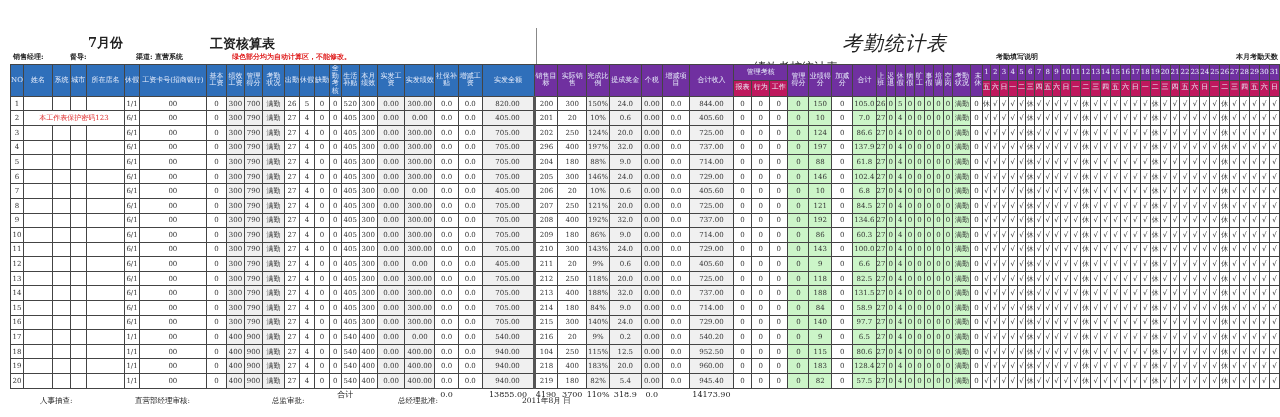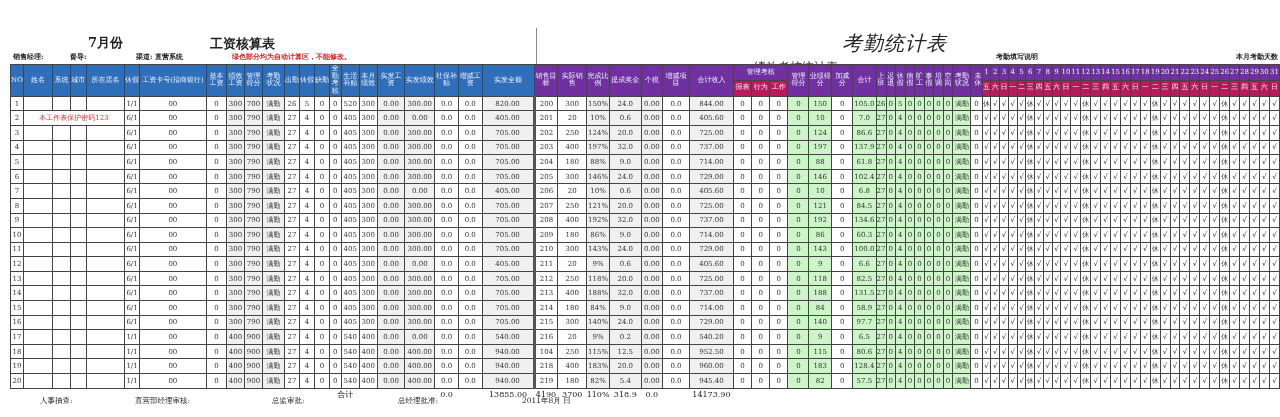--- a/index.html
+++ b/index.html
@@ -504,21 +504,21 @@
         <td class="num">4</td>
         <td class="num">0</td>
         <td class="num">0</td>
         <td class="num">405</td>
         <td class="num">300</td>
         <td class="num gray">0.00</td>
         <td class="num gray">300.00</td>
         <td class="num">0.0</td>
         <td class="num">0.0</td>
         <td class="num gray">705.00</td>
-        <td class="num bigbar">203</td>
+        <td class="num bigbar">296</td>
         <td class="num">400</td>
         <td class="num gray">197%</td>
         <td class="num gray">32.0</td>
         <td class="num gray">0.00</td>
         <td class="num">0.0</td>
         <td class="num gray">737.00</td>
         <td class="num">0</td>
         <td class="num">0</td>
         <td class="num">0</td>
         <td class="num green">0</td>

